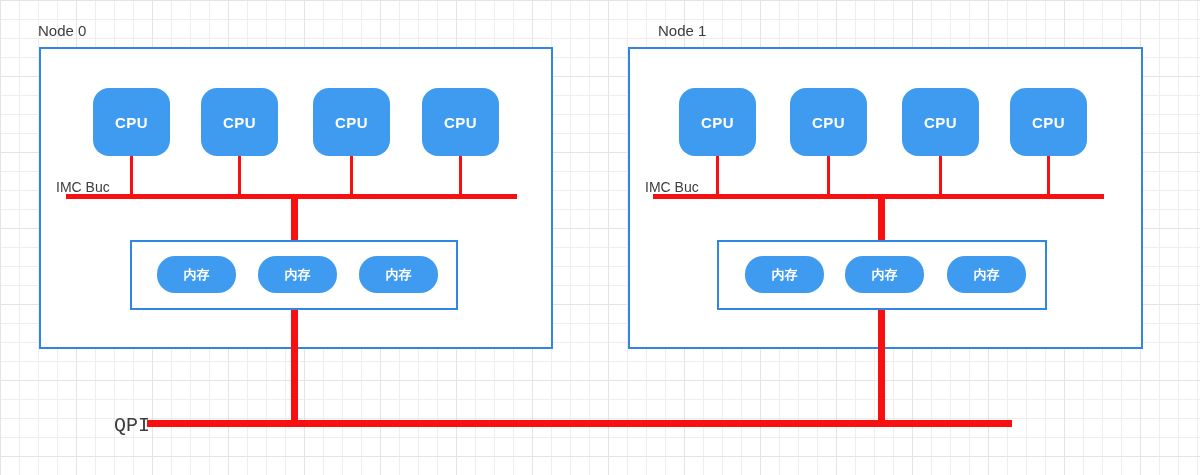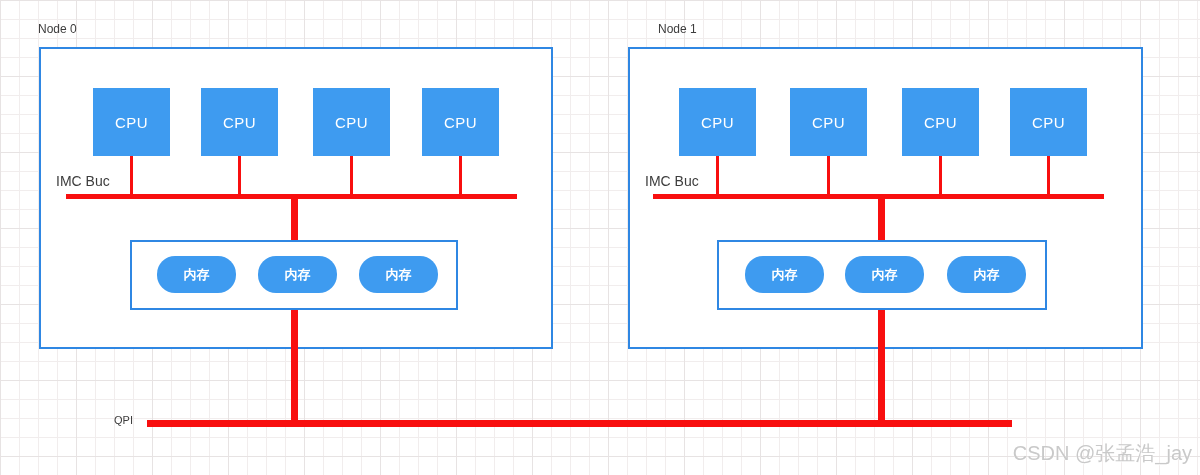--- a/index.html
+++ b/index.html
@@ -20,30 +20,30 @@
       #ffffff;
     background-size: 76px 76px, 76px 76px, 19px 19px, 19px 19px;
   }
   .abs { position: absolute; }
   .node-box {
     border: 2px solid var(--box-border, #2F87E3);
     background: #ffffff;
     box-sizing: border-box;
   }
   .node-label {
-    font-size: 12px;
+    font-size: 15px;
     color: var(--label-text, #3d3d3d);
     white-space: nowrap;
   }
   .cpu-block {
     background: var(--block-fill, #3E9BF0);
-    border-radius: 0;
+    border-radius: 16px;
     color: #ffffff;
     font-size: 15px;
-    font-weight: 400;
+    font-weight: 700;
     display: flex;
     align-items: center;
     justify-content: center;
     letter-spacing: 0.5px;
   }
   .mem-box {
     border: 2px solid var(--box-border, #2F87E3);
     background: #ffffff;
     box-sizing: border-box;
   }
@@ -55,25 +55,27 @@
     font-weight: 600;
     display: flex;
     align-items: center;
     justify-content: center;
   }
   .red-line { background: var(--bus-red, #F80F0F); }
   .bus-label {
     font-size: 14px;
     color: var(--label-text, #3d3d3d);
     white-space: nowrap;
+    margin-top: 6px;
   }
   .qpi-label {
-    font-size: 11px;
+    font-size: 20px;
     color: var(--label-text, #3d3d3d);
     white-space: nowrap;
+    font-family: Liberation Mono, monospace;
   }
   .watermark {
     font-size: 20px;
     color: var(--watermark, #c9c9c9);
     white-space: nowrap;
     text-shadow: 0 1px 0 #ffffff;
   }
 </style>
 </head>
 <body>
@@ -128,15 +130,14 @@
   <div class="abs mem-box" style="left:717px; top:240px; width:330px; height:70px;"></div>
   <div class="abs mem-block" style="left:745px; top:256px; width:79px; height:37px;">内存</div>
   <div class="abs mem-block" style="left:845px; top:256px; width:79px; height:37px;">内存</div>
   <div class="abs mem-block" style="left:947px; top:256px; width:79px; height:37px;">内存</div>
 
   <div class="abs red-line" style="left:878px; top:310px; width:7px; height:117px;"></div>
 
   <div class="abs qpi-label" style="left:114px; top:414px;">QPI</div>
   <div class="abs red-line" style="left:147px; top:420px; width:865px; height:7px;"></div>
 
-  <div class="abs watermark" style="right:8px; top:440px;">CSDN @张孟浩_jay</div>
 
 </div>
 
 </body></html>

